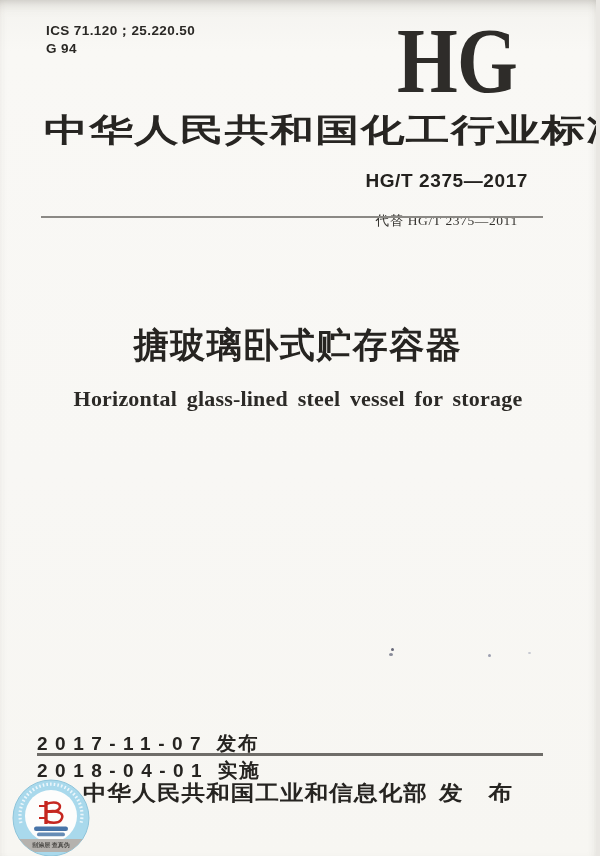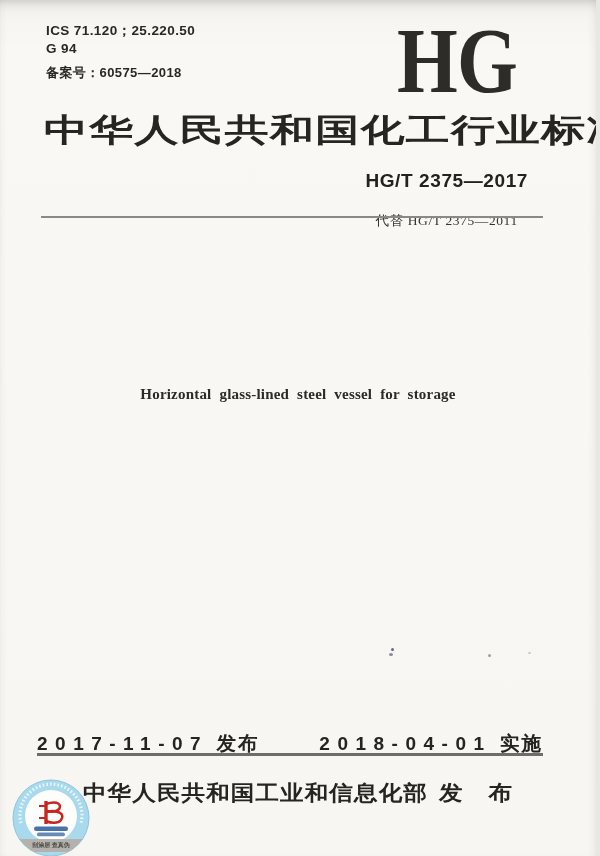--- a/index.html
+++ b/index.html
@@ -41,26 +41,26 @@
   .rule-top{left:41px;top:216px;width:502px;height:2px;}
   .rule-bottom{left:37px;top:753px;width:506px;height:2.5px;background:#6f6d69;}
   
   .subject-cn{
     position:absolute;left:0;top:322px;width:100%;text-align:center;
     font-size:35px;font-weight:700;letter-spacing:1.5px;color:#262421;white-space:nowrap;
   }
   .subject-en{
     position:absolute;left:0;top:386px;width:100%;text-align:center;
     font-family:"Liberation Serif","DejaVu Serif",serif;font-weight:700;
-    font-size:15px;letter-spacing:.2px;word-spacing:4px;color:#2c2a27;
+    font-size:22px;letter-spacing:.2px;word-spacing:4px;color:#2c2a27;
   }
   
   .dates-row{
     position:absolute;left:37px;top:730px;width:506px;
-    display:flex;justify-content:space-between;align-items:flex-start;
+    display:flex;justify-content:space-between;align-items:flex-start;flex-direction:column;
   }
   .date-group{white-space:nowrap;font-weight:700;color:#262421;}
   .date-val{font-size:19px;letter-spacing:7.5px;}
   .date-label{font-size:19.5px;letter-spacing:2px;margin-left:4px;}
   
   .publisher-row{
     position:absolute;left:0;top:779px;width:100%;text-align:center;
     font-weight:700;font-size:21px;color:#262421;white-space:nowrap;
     transform:scaleX(1.12);transform-origin:center top;letter-spacing:1px;
   }
@@ -75,34 +75,34 @@
   .speck4{left:528px;top:652px;width:3px;height:2px;background:#9aa0b5;opacity:.55;}
 </style>
 </head>
 <body>
 
 <div class="page">
 
   <div class="ics-block">
     <div>ICS 71.120；25.220.50</div>
     <div>G 94</div>
-    <div class="record">备案号：60575—2018</div>
   </div>
 
   <div class="hg-logo">HG</div>
 
   <div class="std-heading">中华人民共和国化工行业标准</div>
 
   <div class="std-no-block">
     <div class="std-no">HG/T 2375—2017</div>
     <div class="std-replaces">代替 HG/T 2375—2011</div>
   </div>
 
   <div class="rule rule-top"></div>
 
+  <div class="subject-cn">搪玻璃卧式贮存容器</div>
   <div class="subject-en">Horizontal glass-lined steel vessel for storage</div>
 
   <div class="speck speck1"></div>
   <div class="speck speck2"></div>
   <div class="speck speck3"></div>
   <div class="speck speck4"></div>
 
   <div class="dates-row">
     <div class="date-group">
       <span class="date-val">2017-11-07</span>

